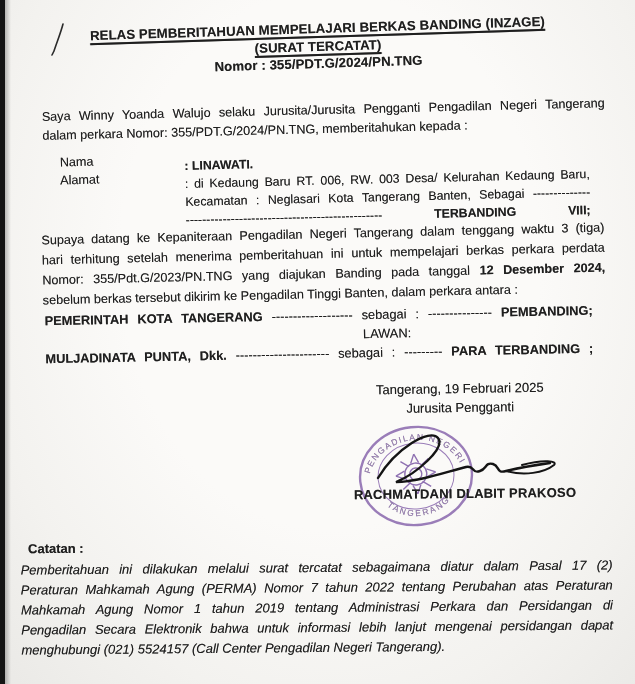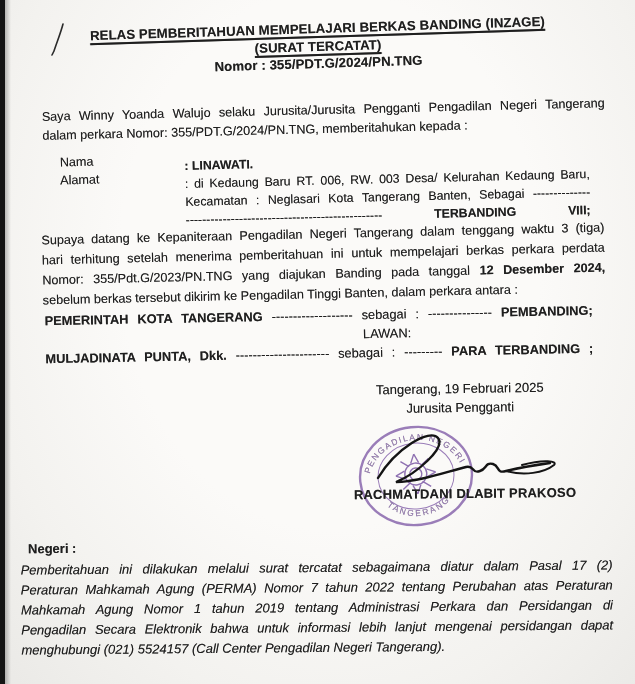--- a/index.html
+++ b/index.html
@@ -113,21 +113,21 @@
     </text>
   </svg>
 
   <svg class="blk autograph" viewBox="0 0 192 64">
     <path d="M6 52 C 24 22, 58 2, 66 12 C 74 22, 44 48, 24 56 C 46 56, 74 46, 94 41 C 103 39, 99 48, 108 45 C 115 43, 113 36, 121 38 C 128 40, 124 48, 134 45 C 150 41, 164 39, 178 37" fill="none" stroke="#141414" stroke-width="2.4" stroke-linecap="round"></path>
     <path d="M134 45 C 152 50, 172 47, 182 39 C 186 35, 172 33, 150 39" fill="none" stroke="#141414" stroke-width="2" stroke-linecap="round"></path>
   </svg>
 
   <div class="blk sign-name">RACHMATDANI DLABIT PRAKOSO</div>
 
-  <div class="blk notes-label">Negeri :</div>
+  <div class="blk notes-label">Catatan :</div>
   <div class="blk notes-body">
     <div class="stretch">Pemberitahuan ini dilakukan melalui surat tercatat sebagaimana diatur dalam Pasal 17 (2)</div>
     <div class="stretch">Peraturan Mahkamah Agung (PERMA) Nomor 7 tahun 2022 tentang Perubahan atas Peraturan</div>
     <div class="stretch">Mahkamah Agung Nomor 1 tahun 2019 tentang Administrasi Perkara dan Persidangan di</div>
     <div class="stretch">Pengadilan Secara Elektronik bahwa untuk informasi lebih lanjut mengenai persidangan dapat</div>
     <div>menghubungi (021) 5524157 (Call Center Pengadilan Negeri Tangerang).</div>
   </div>
 
 </div>
 

